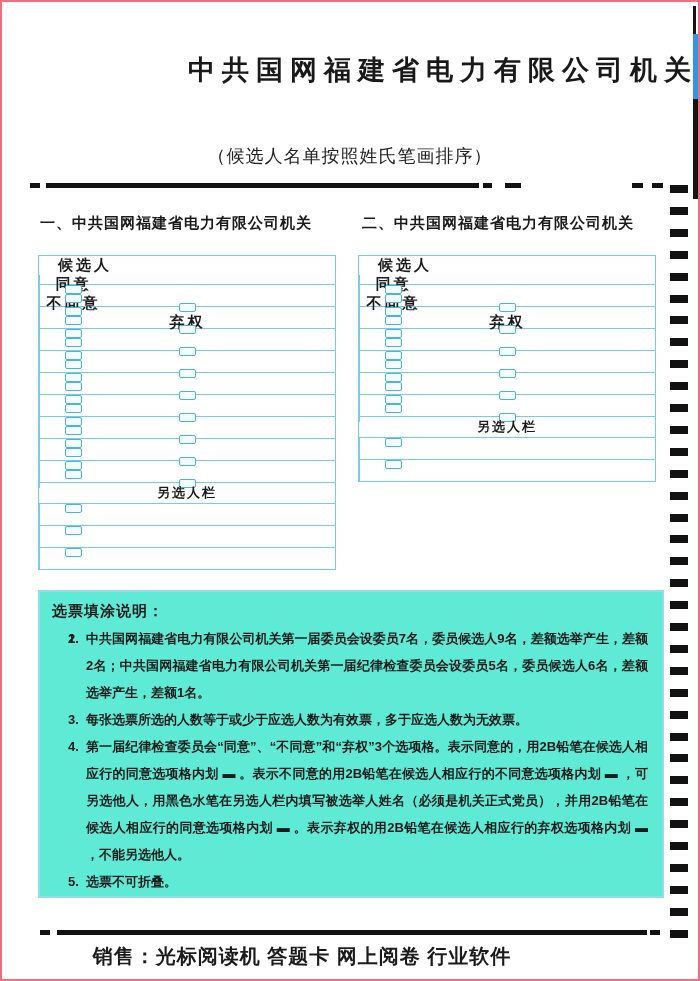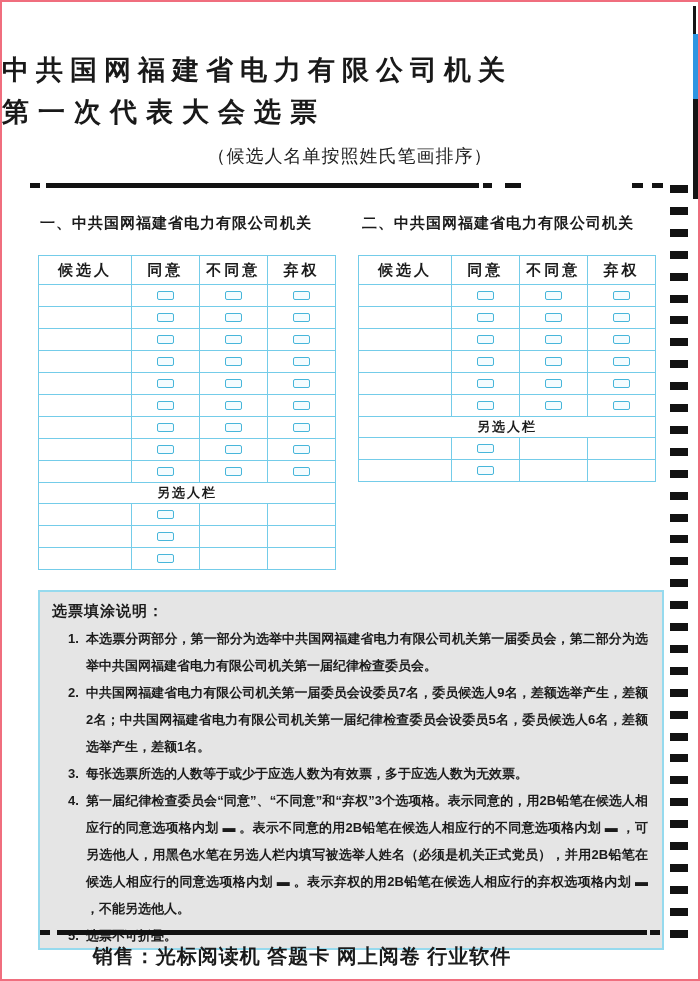--- a/index.html
+++ b/index.html
@@ -3,68 +3,67 @@
 <meta charset="utf-8">
 <style>
   html,body{margin:0;padding:0;background:#e9e9e9;}
   .page{
     position:relative;width:700px;height:981px;margin:0 auto;
     background:#ffffff;box-sizing:border-box;
     border:2px solid #f06e7e;overflow:hidden;
     font-family:"Liberation Sans","DejaVu Sans",sans-serif;color:#1b1b1b;
   }
   
-  .title{position:absolute;left:0;right:0;text-align:left;font-weight:bold;color:#191919;}
+  .title{position:absolute;left:0;right:0;text-align:right;font-weight:bold;color:#191919;}
   .title1{top:50px;font-size:27px;letter-spacing:7px;}
   .title2{top:92px;font-size:27px;letter-spacing:9px;}
   .subtitle{
     position:absolute;left:0;right:0;top:142px;text-align:center;
     font-family:"Liberation Serif","DejaVu Serif",serif;
     font-size:18px;letter-spacing:1px;color:#222;font-weight:normal;
   }
   
   .sep{position:absolute;height:5px;background:#121212;}
   
   .sec-head{position:absolute;top:209px;font-size:15px;font-weight:bold;line-height:24px;letter-spacing:1px;}
   .sec-head .l2{padding-left:30px;}
   
   .btable{position:absolute;top:253px;width:298px;border:1px solid #74cce9;background:#fff;box-sizing:border-box;}
-  .brow{display:flex;border-top:1px solid #74cce9;box-sizing:border-box;}
+  .brow{display:flex;border-top:1px solid #74cce9;box-sizing:border-box;flex-direction:column;}
   .brow:first-child{border-top:none;}
   .bcell{box-sizing:border-box;border-left:1px solid #74cce9;display:flex;align-items:center;justify-content:center;}
   .bcell:first-child{border-left:none;}
   .c0{width:31%;}.c1{width:23%;}.c2{width:23%;}.c3{flex:1;}
   .hrow{height:28px;}
   .hrow .bcell{font-size:15px;font-weight:bold;letter-spacing:3px;}
   .drow{height:22px;}
   .wlabel{height:20px;font-size:13px;font-weight:bold;letter-spacing:2px;justify-content:center;width:100%;}
   .bubble{width:15px;height:7px;border:1px solid #47b6da;border-radius:2px;background:#f4fcff;}
   
   .instr{
-    position:absolute;left:36px;top:588px;width:626px;height:360px;
-    border:2px solid #96daee;box-sizing:border-box;background:#e5e5e5;
+    position:absolute;left:36px;top:588px;width:626px;height:308px;
+    border:2px solid #96daee;box-sizing:border-box;background:#5eead4;
   }
   .instr-title{margin:10px 0 4px 12px;font-size:15px;font-weight:bold;letter-spacing:1px;}
   .instr-item{position:relative;padding:0 14px 0 46px;font-size:13px;font-weight:bold;line-height:27px;text-align:justify;}
   .instr-num{position:absolute;left:28px;top:0;}
   
   .footer{position:absolute;left:0;top:941px;width:600px;text-align:center;font-size:20px;font-weight:bold;letter-spacing:1px;}
   
   .edge-thin-black{position:absolute;right:2px;top:4px;width:3px;height:28px;background:#151515;}
   .edge-blue{position:absolute;right:0;top:32px;width:5px;height:65px;background:#2e96e2;}
   .edge-black{position:absolute;right:0;top:97px;width:5px;height:100px;background:#151515;}
   .tmark{position:absolute;right:10px;width:18px;height:8px;background:#121212;}
 </style>
 </head>
 <body>
 
 <div class="page">
 
   <div class="title title1">中共国网福建省电力有限公司机关</div>
-  <div class="title title2">第一次代表大会选票</div>
   <div class="subtitle">（候选人名单按照姓氏笔画排序）</div>
 
   <div class="sep" style="left:28px;top:181px;width:10px;"></div>
   <div class="sep" style="left:44px;top:181px;width:433px;"></div>
   <div class="sep" style="left:481px;top:181px;width:9px;"></div>
   <div class="sep" style="left:503px;top:181px;width:16px;"></div>
   <div class="sep" style="left:630px;top:181px;width:11px;"></div>
   <div class="sep" style="left:650px;top:181px;width:11px;"></div>
 
   <div class="sec-head" style="left:38px;">
@@ -313,21 +312,21 @@
           <div class="bubble"></div>
         </div>
         <div class="bcell c2"></div>
         <div class="bcell c3"></div>
       </div>
     </div>
 
   <div class="instr">
     <div class="instr-title">选票填涂说明：</div>
     <div id="instr-items">
-        <div class="instr-item"><div class="instr-num">1.</div><span>本选票分两部分，第一部分为选举中共国网福建省电力有限公司机关第一届委员会，第二部分为选举中共国网福建省电力有限公司机关第一届纪律检查委员会。</span></div>
+        <div class="instr-item"><div class="instr-num">1.</div></div>
         <div class="instr-item"><div class="instr-num">2.</div><span>中共国网福建省电力有限公司机关第一届委员会设委员7名，委员候选人9名，差额选举产生，差额2名；中共国网福建省电力有限公司机关第一届纪律检查委员会设委员5名，委员候选人6名，差额选举产生，差额1名。</span></div>
         <div class="instr-item"><div class="instr-num">3.</div><span>每张选票所选的人数等于或少于应选人数为有效票，多于应选人数为无效票。</span></div>
         <div class="instr-item"><div class="instr-num">4.</div><span>第一届纪律检查委员会“同意”、“不同意”和“弃权”3个选项格。表示同意的，用2B铅笔在候选人相应行的同意选项格内划 ▬ 。表示不同意的用2B铅笔在候选人相应行的不同意选项格内划 ▬ ，可另选他人，用黑色水笔在另选人栏内填写被选举人姓名（必须是机关正式党员），并用2B铅笔在候选人相应行的同意选项格内划 ▬ 。表示弃权的用2B铅笔在候选人相应行的弃权选项格内划 ▬ ，不能另选他人。</span></div>
         <div class="instr-item"><div class="instr-num">5.</div><span>选票不可折叠。</span></div>
       </div>
   </div>
 
   <div class="sep" style="left:38px;top:928px;width:10px;"></div>
   <div class="sep" style="left:55px;top:928px;width:590px;"></div>
   <div class="sep" style="left:648px;top:928px;width:10px;"></div>

